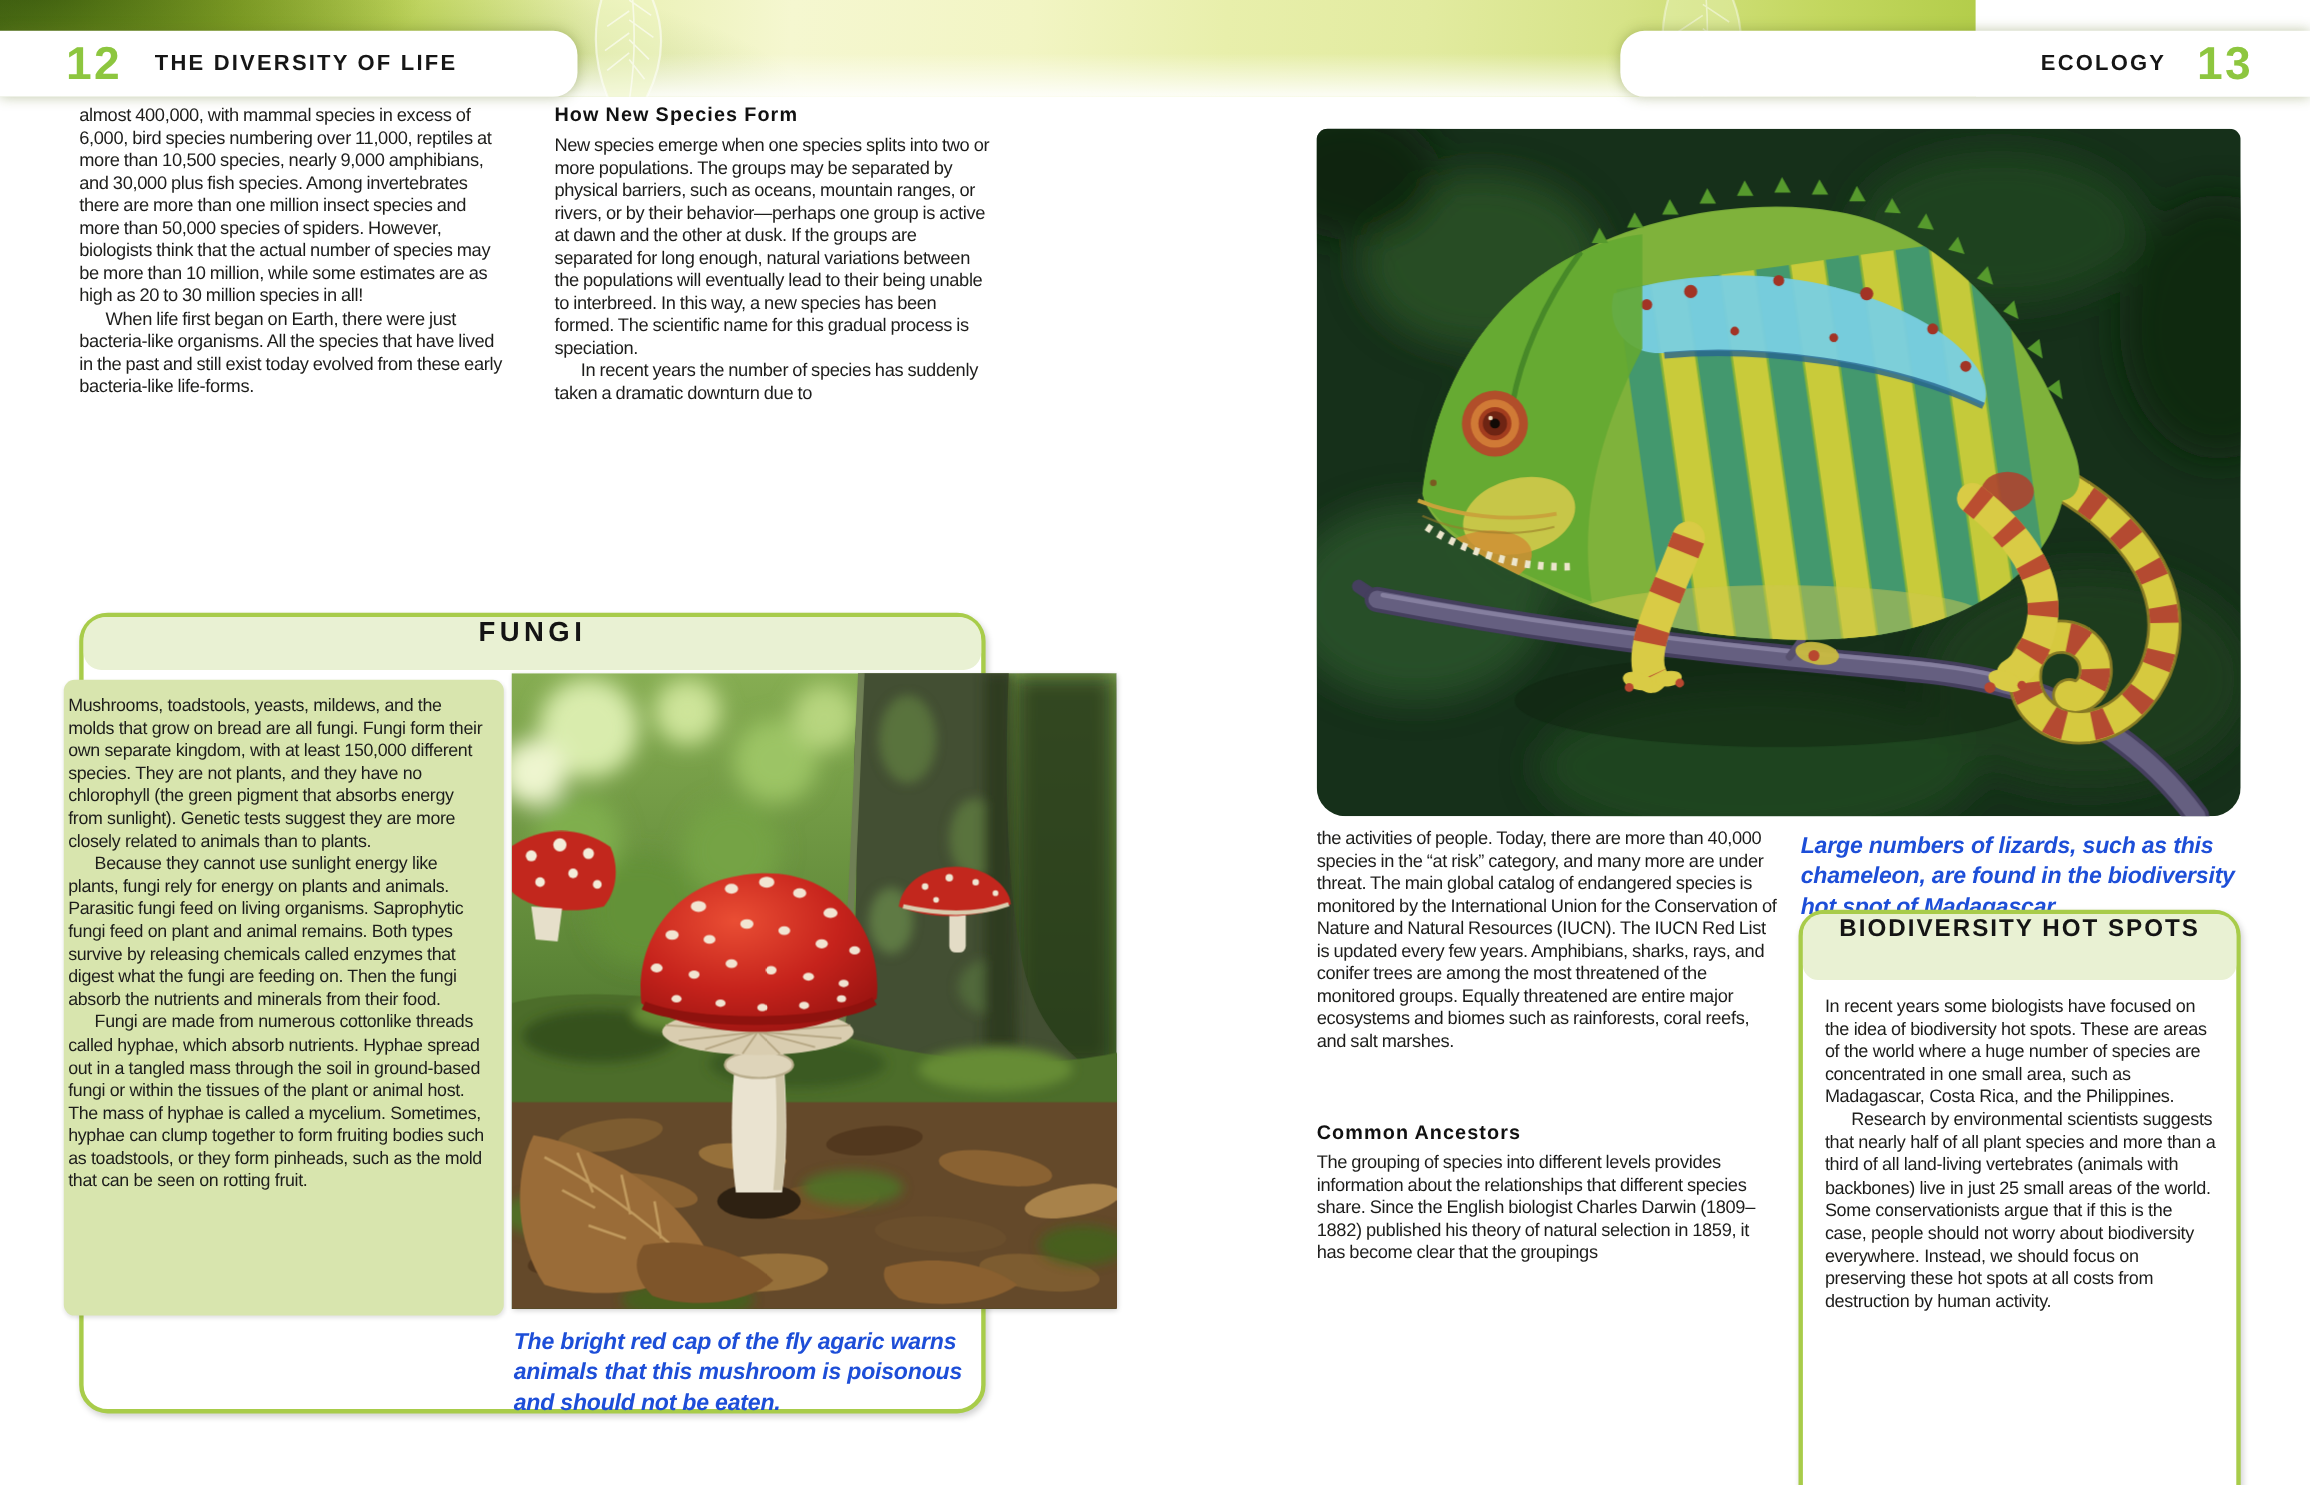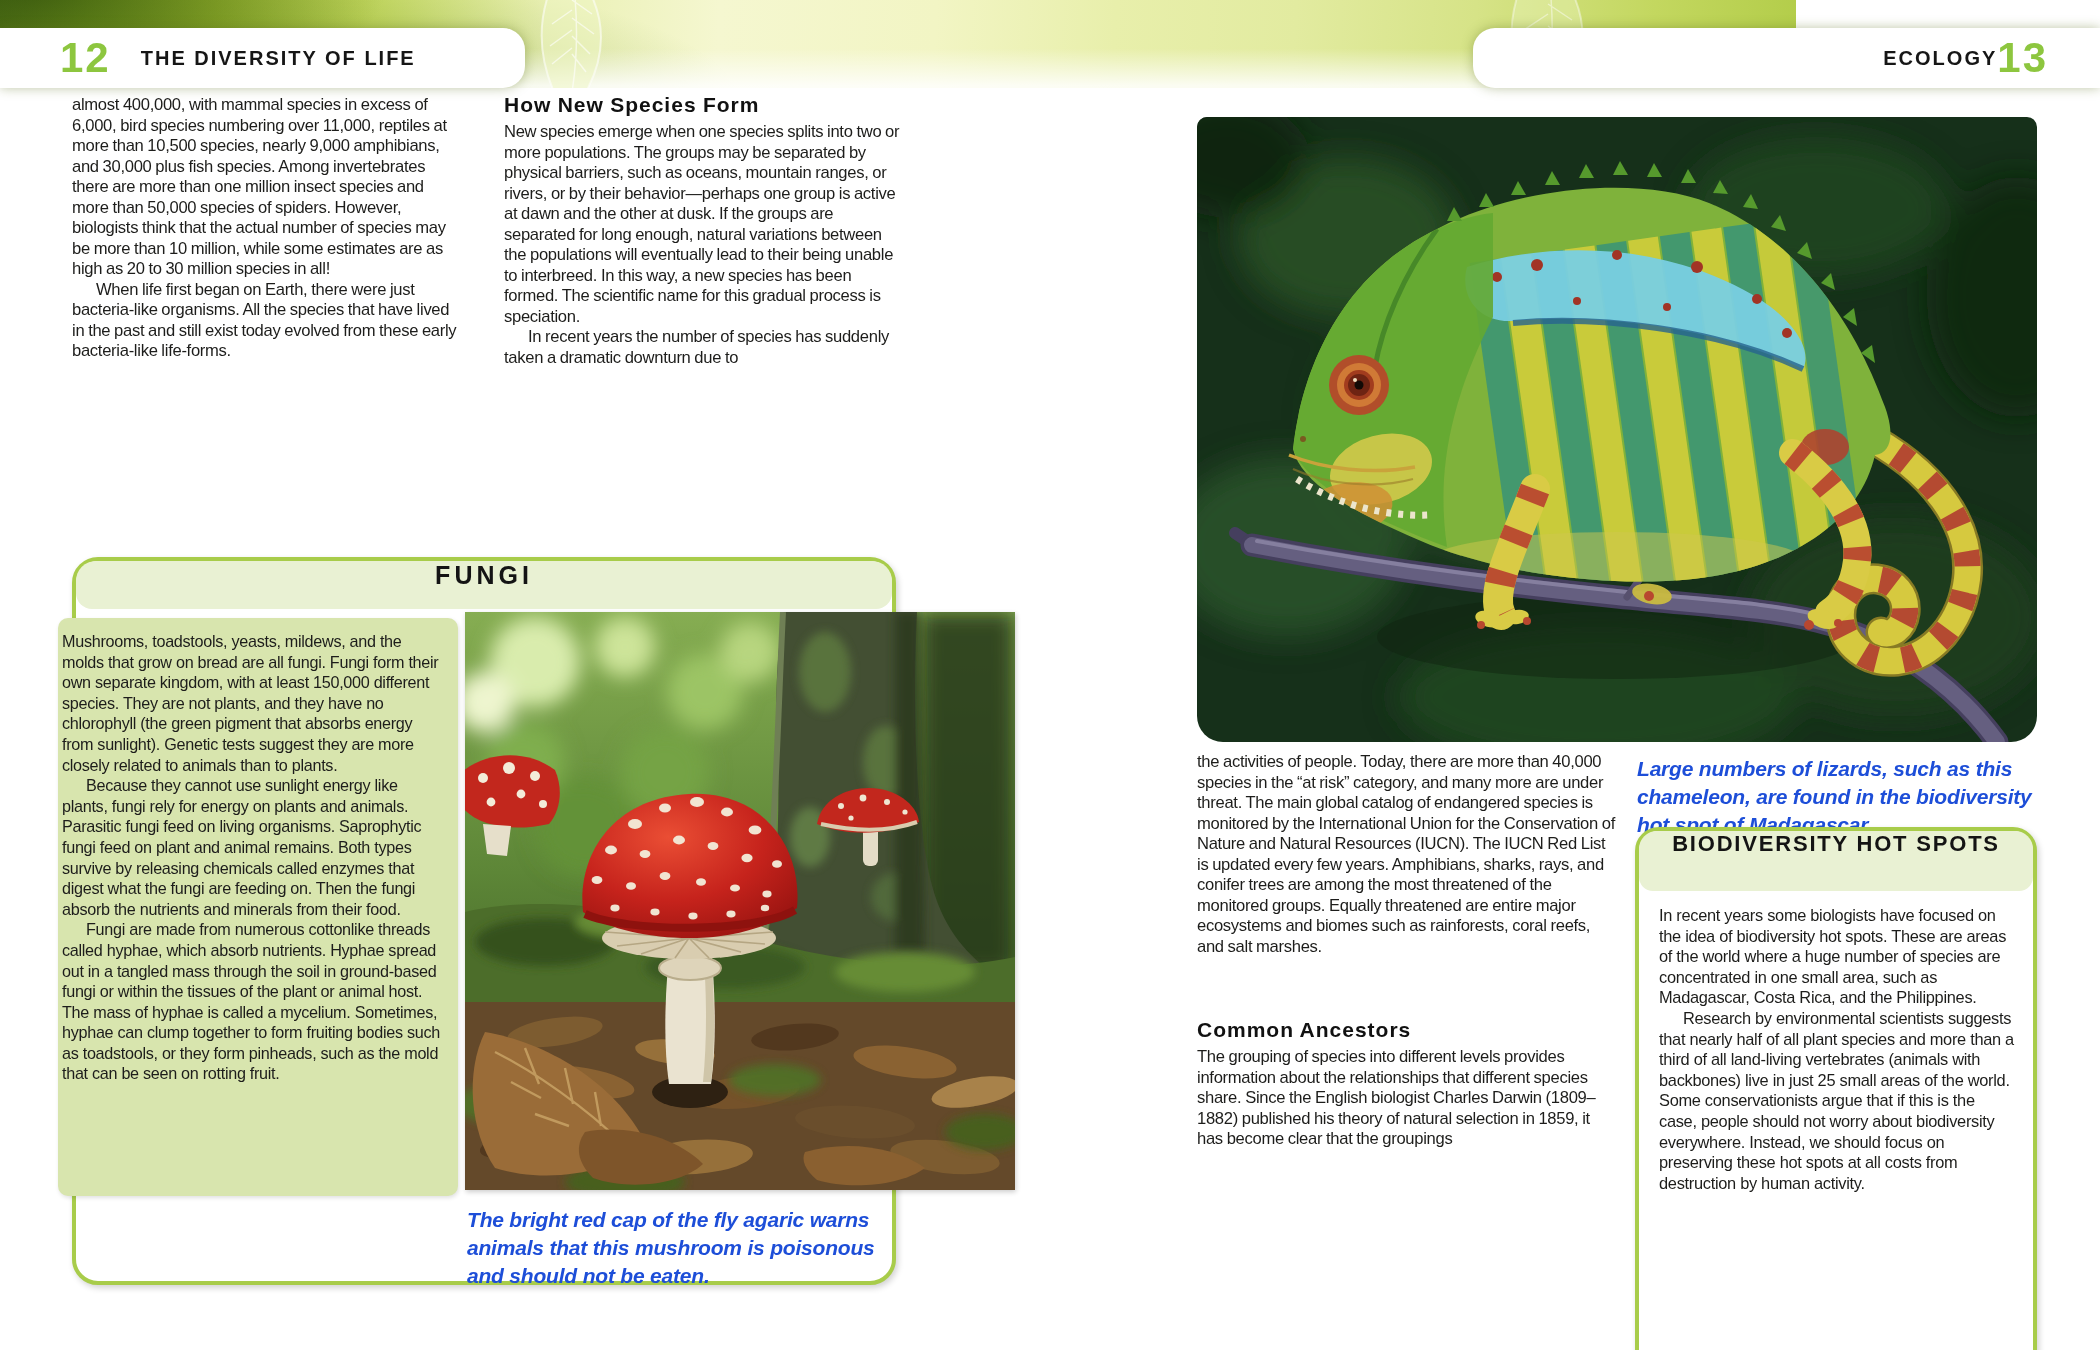--- a/index.html
+++ b/index.html
@@ -11,28 +11,28 @@
       linear-gradient(180deg, rgba(255,255,255,0) 55%, rgba(255,255,255,.85) 97%),
       radial-gradient(ellipse 500px 160px at 2% -10%, rgba(30,60,5,.60), rgba(30,60,5,0) 70%),
       radial-gradient(ellipse 700px 200px at 14% 120%, rgba(90,130,20,.45), rgba(90,130,20,0) 70%),
       linear-gradient(93deg,#66881e 0%,#85a824 5%,#a7c433 12%,#c6da5e 20%,#e9f0b2 30%,#f5f7d0 40%,
                       #f2f5c4 52%,#e8efab 62%,#e2eba0 72%,#d6e387 82%,#c3d75f 92%,#b3cd4a 100%);}
   .banner svg{position:absolute;top:0;}
   .hbar{position:absolute;top:28px;height:60px;background:#ffffff;display:flex;align-items:center;
         box-shadow:0 0 12px rgba(90,110,30,.40);z-index:5;}
   .hbar-left{left:0;width:465px;border-radius:0 22px 22px 0;padding-left:60px;gap:30px;}
   .hbar-right{left:1473px;width:627px;border-radius:22px 0 0 22px;justify-content:flex-end;
-              padding-right:52px;box-sizing:border-box;}
+              padding-right:52px;gap:28px;box-sizing:border-box;}
   .pagenum{font-size:42px;font-weight:bold;color:#8dc63f;letter-spacing:2px;line-height:1;}
   .ptitle{font-size:20px;font-weight:bold;color:#161616;letter-spacing:2px;line-height:1;}
   
   .col{position:absolute;font-size:16.6px;line-height:20.5px;letter-spacing:-0.3px;word-spacing:-0.5px;}
   .col p{margin:0;}
   .ind{text-indent:24px;}
-  .heading{font-size:21px;font-weight:bold;letter-spacing:1px;color:#111;margin:0 0 5px 0;line-height:25px;}
+  .heading{font-size:18px;font-weight:bold;letter-spacing:1px;color:#111;margin:0 0 5px 0;line-height:25px;}
   .col1L{left:72px;top:95px;width:392px;}
   .col2L{left:504px;top:92px;width:402px;}
   .col1R{left:1197px;top:752px;width:420px;}
   .h2R{margin-top:60px !important;}
   
   .sbox{position:absolute;background:#fff;border:4px solid #a8cc4a;box-shadow:2px 3px 6px rgba(0,0,0,.18);}
   .fungi-box{left:72px;top:557px;width:824px;height:728px;border-radius:26px;box-sizing:border-box;z-index:1;}
   .bio-box{left:1635px;top:827px;width:402px;height:570px;border-radius:24px;box-sizing:border-box;}
   .band{position:absolute;left:0;top:0;right:0;background:#e9f1d3;display:flex;align-items:flex-start;
         justify-content:center;}

